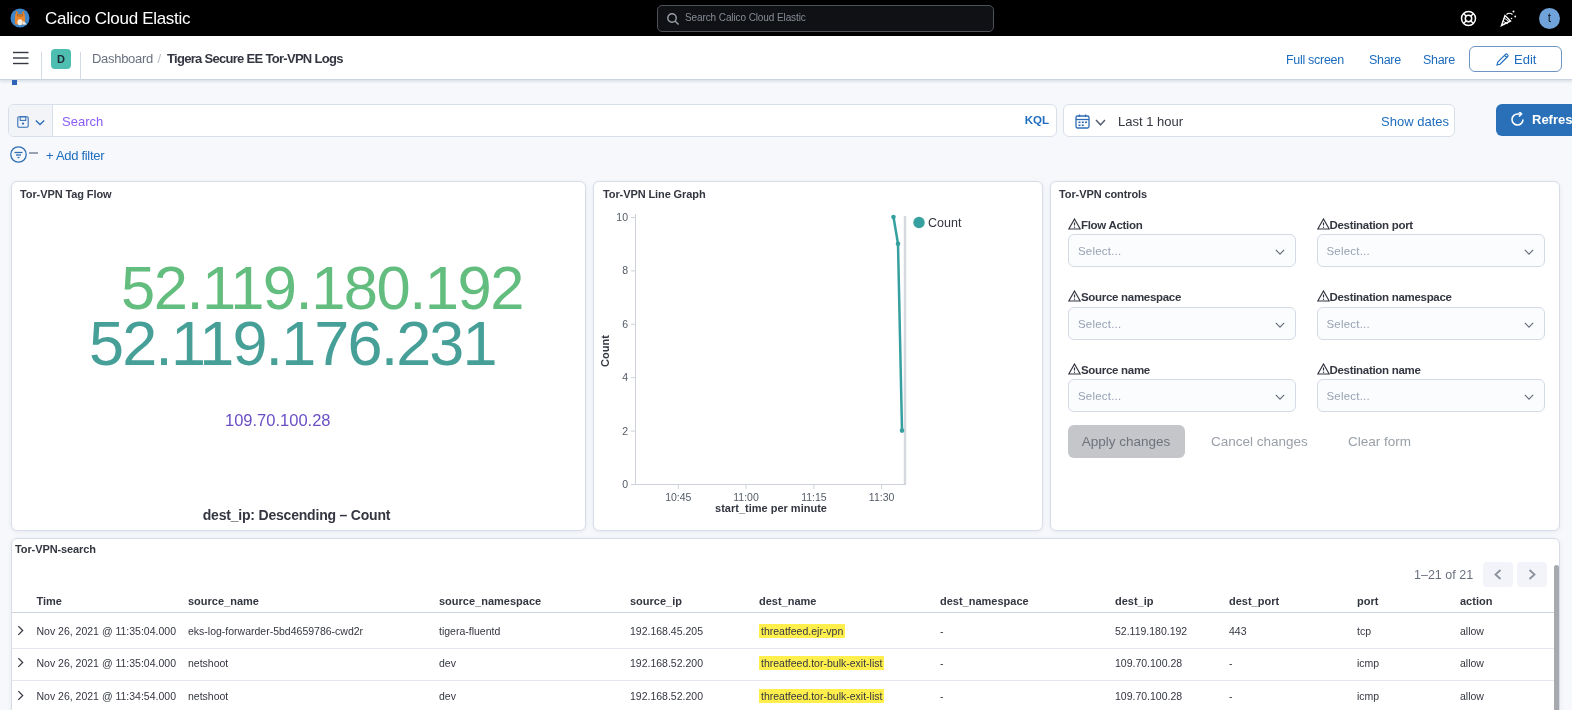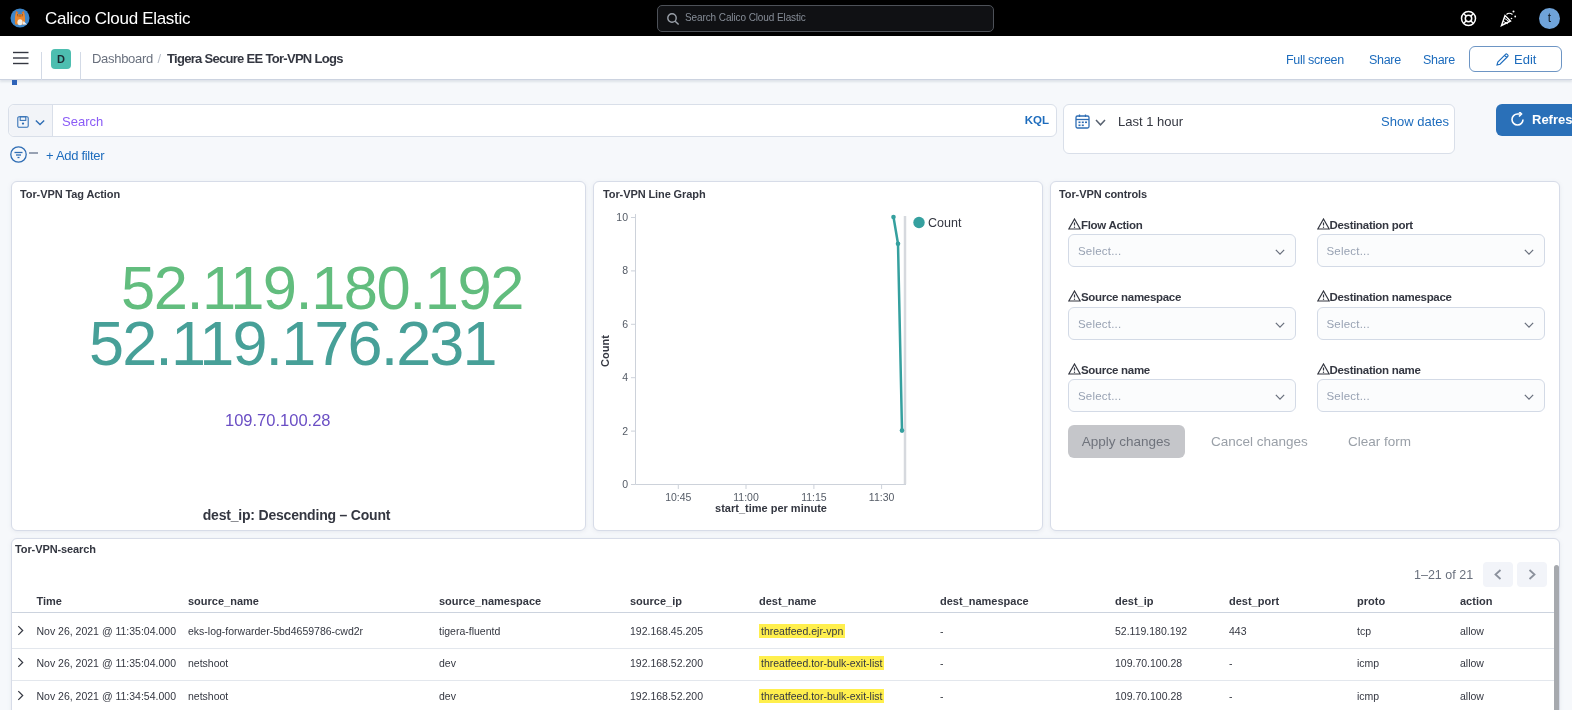--- a/index.html
+++ b/index.html
@@ -25,21 +25,21 @@
 .toplink { position:absolute; top:17px; font-size:12.5px; color:#1d6cbd; letter-spacing:-0.3px; }
 #editbtn { position:absolute; left:1469px; top:46px; width:93px; height:26px; border:1px solid #6d95c4; border-radius:6px; background:#fff; }
 #editbtn span { position:absolute; left:44px; top:5px; font-size:13px; color:#1d6cbd; }
 
 
 #bluedot { position:absolute; left:12px; top:80px; width:5px; height:5px; background:#2e63b8; }
 #qsearch { position:absolute; left:8px; top:104px; width:1049px; height:33px; background:#fff; border:1px solid #d9dfe9; border-radius:6px; }
 #qsearch .lseg { position:absolute; left:0; top:0; width:44px; height:31px; border-right:1px solid #d9dfe9; background:#f2f4f8; border-radius:6px 0 0 6px; }
 #qsearch .ph { position:absolute; left:53px; top:9px; font-size:13px; color:#8b5cf6; }
 #qsearch .kql { position:absolute; right:7px; top:9px; font-size:11.5px; font-weight:bold; color:#1d6cbd; }
-#qdate { position:absolute; left:1063px; top:104px; width:392px; height:50px; background:#fff; border:1px solid #d9dfe9; border-radius:6px; }
+#qdate { position:absolute; left:1063px; top:104px; width:392px; height:33px; background:#fff; border:1px solid #d9dfe9; border-radius:6px; }
 #qdate .txt { position:absolute; left:54px; top:9px; font-size:13px; color:#343741; }
 #qdate .show { position:absolute; right:5px; top:9px; font-size:13px; color:#1d6cbd; }
 #refresh { position:absolute; left:1464px; top:104px; width:98px; height:32px; background:#2a70b8; border-radius:6px;margin-left:32px; }
 #refresh span { position:absolute; left:36px; top:8px; color:#fff; font-size:13px; font-weight:bold; }
 #addfilter { position:absolute; left:46px; top:148px; font-size:13px; color:#1d6cbd; letter-spacing:-0.3px; }
 #afdash { position:absolute; left:29px; top:152px; width:9px; height:2px; background:#98a2b3; }
 
 
 .panel { position:absolute; background:#fff; border:1px solid #d7dce8; border-radius:6px; box-shadow:0 1px 4px rgba(120,135,160,0.12); }
 .ptitle { position:absolute; font-size:11px; font-weight:bold; color:#343741; letter-spacing:-0.1px; }
@@ -176,21 +176,21 @@
   <g stroke="#2e6db4" stroke-width="1.3">
         <line x1="4.5" y1="6.5" x2="12.5" y2="6.5"></line>
         <line x1="6" y1="9" x2="11" y2="9"></line>
         <line x1="7.5" y1="11.5" x2="9.5" y2="11.5"></line>
       </g>
 </svg>
 <div id="afdash"></div>
 <div id="addfilter">+ Add filter</div>
 
 <div class="panel" id="ptag" style="left:11px;top:181px;width:575px;height:350px">
-  <div class="ptitle" style="left:8px;top:6px">Tor-VPN Tag Action</div>
+  <div class="ptitle" style="left:8px;top:6px">Tor-VPN Tag Flow</div>
   <div class="tag" style="left:109px;top:74.5px;font-size:61.5px;letter-spacing:-1.5px;color:#62bd7e">52.119.180.192</div>
   <div class="tag" style="left:77px;top:130px;font-size:63px;letter-spacing:-1.9px;color:#47a098">52.119.176.231</div>
   <div class="tag" style="left:213px;top:230px;font-size:16.5px;color:#6a4ec4">109.70.100.28</div>
   <div id="tcap">dest_ip: Descending – Count</div>
 </div>
 
 <div class="panel" id="pline" style="left:593px;top:181px;width:450px;height:350px">
   <div class="ptitle" style="left:9px;top:6px">Tor-VPN Line Graph</div>
   <svg class="abs" style="left:0;top:0" width="450" height="349" viewBox="0 0 450 349">
 
@@ -340,21 +340,21 @@
   </div>
 
   <div class="hdr" style="left:24.5px">Time</div>
   <div class="hdr" style="left:176px">source_name</div>
   <div class="hdr" style="left:427px">source_namespace</div>
   <div class="hdr" style="left:618px">source_ip</div>
   <div class="hdr" style="left:747px">dest_name</div>
   <div class="hdr" style="left:928px">dest_namespace</div>
   <div class="hdr" style="left:1103px">dest_ip</div>
   <div class="hdr" style="left:1217px">dest_port</div>
-  <div class="hdr" style="left:1345px">proto</div>
+  <div class="hdr" style="left:1345px">port</div>
   <div class="hdr" style="left:1448px">action</div>
   <div class="hline" style="top:73px;background:#ccd3de"></div>
 
   <svg class="abs" style="left:5px;top:86px" width="7" height="11" viewBox="0 0 8 12">
         <path d="M1.5 1 L6.5 6 L1.5 11" fill="none" stroke="#343741" stroke-width="1.4"></path>
       </svg>
   <div class="cell" style="left:24.5px;top:86.5px">Nov 26, 2021 @ 11:35:04.000</div>
   <div class="cell" style="left:176px;top:86.5px">eks-log-forwarder-5bd4659786-cwd2r</div>
   <div class="cell" style="left:427px;top:86.5px">tigera-fluentd</div>
   <div class="cell" style="left:618px;top:86.5px">192.168.45.205</div>

